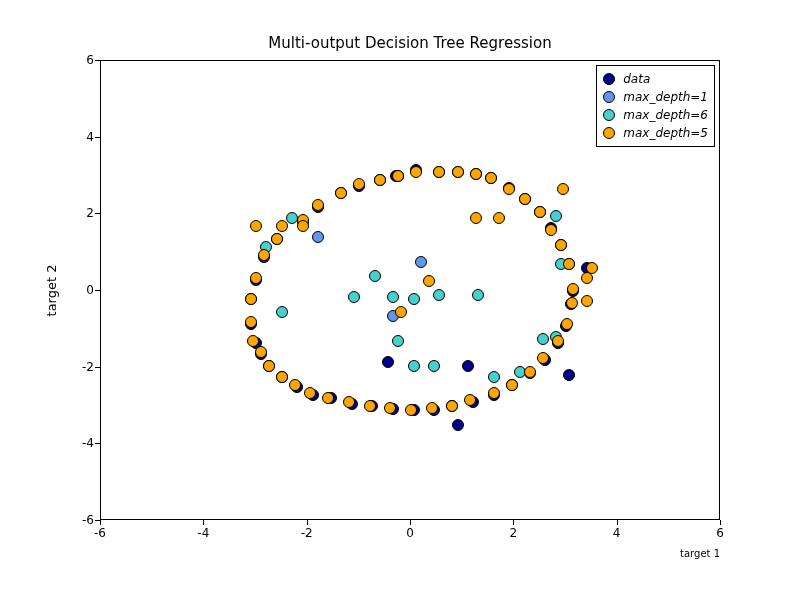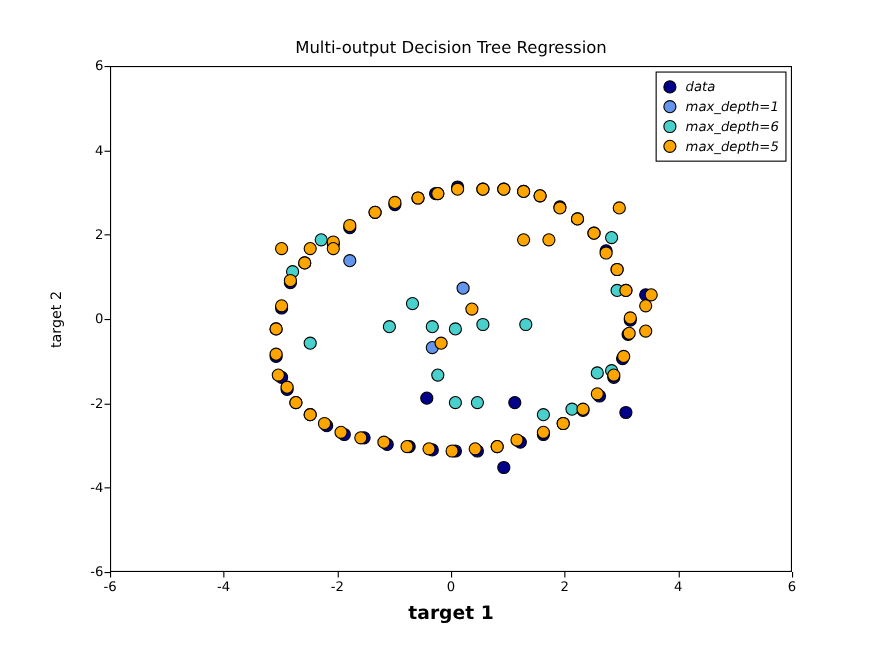--- a/index.html
+++ b/index.html
@@ -33,23 +33,22 @@
     left: 100px;
     width: 620px;
     text-align: center;
     font-size: 15px;
   }
   .xlabel {
     position: absolute;
     top: 548px;
     left: 100px;
     width: 620px;
-    text-align: center;
-    font-size: 17px;
-    font-weight: bold;
+    text-align: right;
+    font-size: 10px;
   }
   .ylabel {
     position: absolute;
     left: 42px;
     top: 60px;
     height: 460px;
     width: 20px;
     font-size: 13px;
     display: flex;
     align-items: center;

